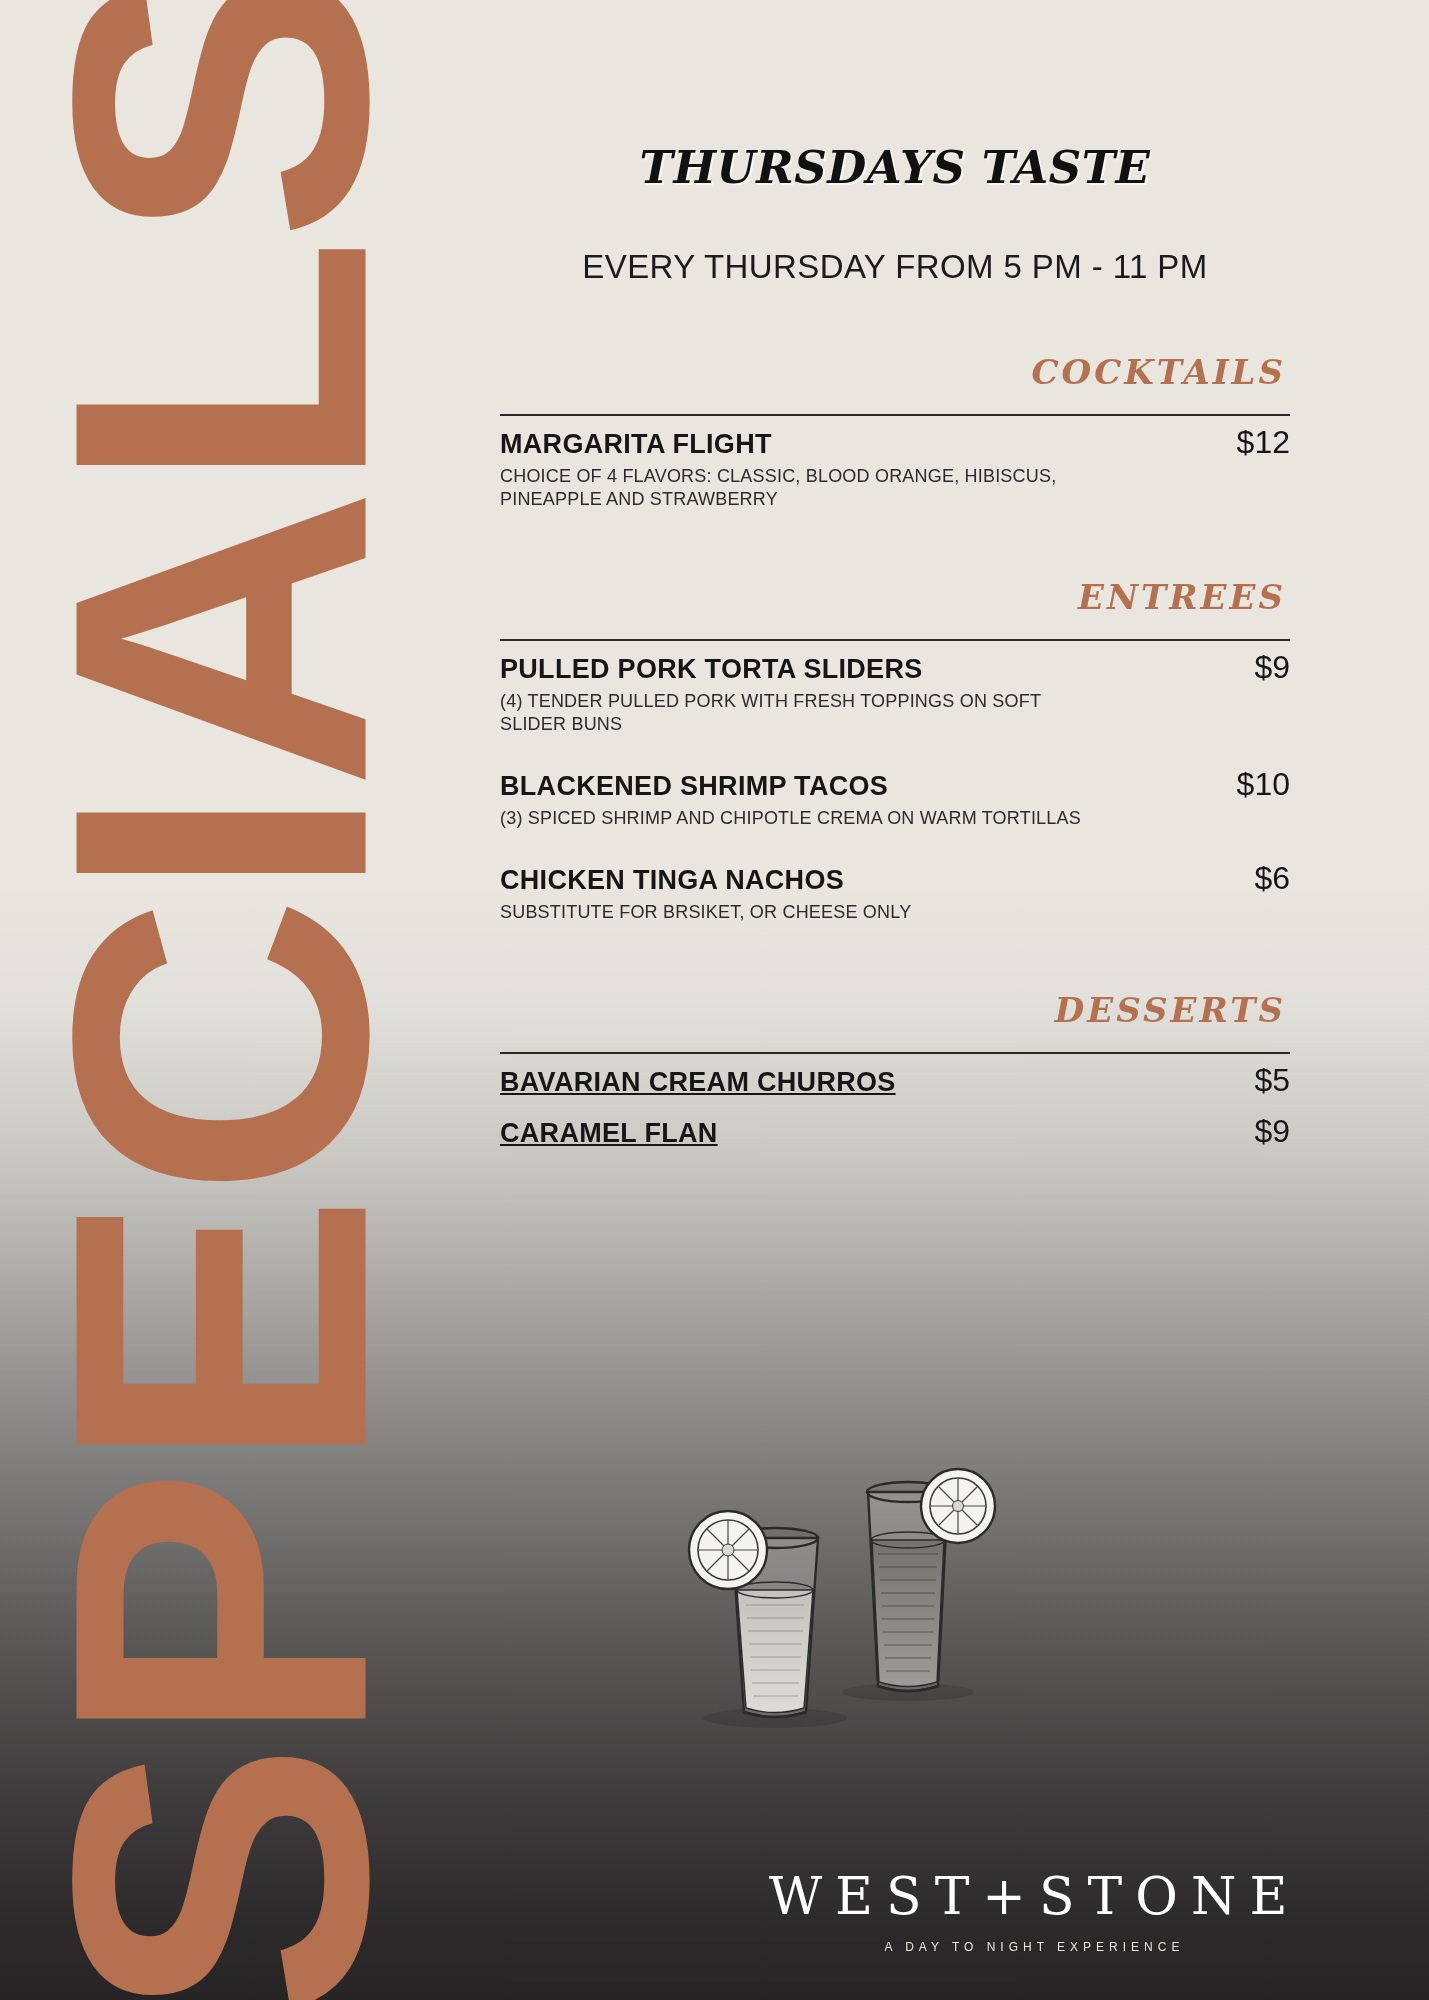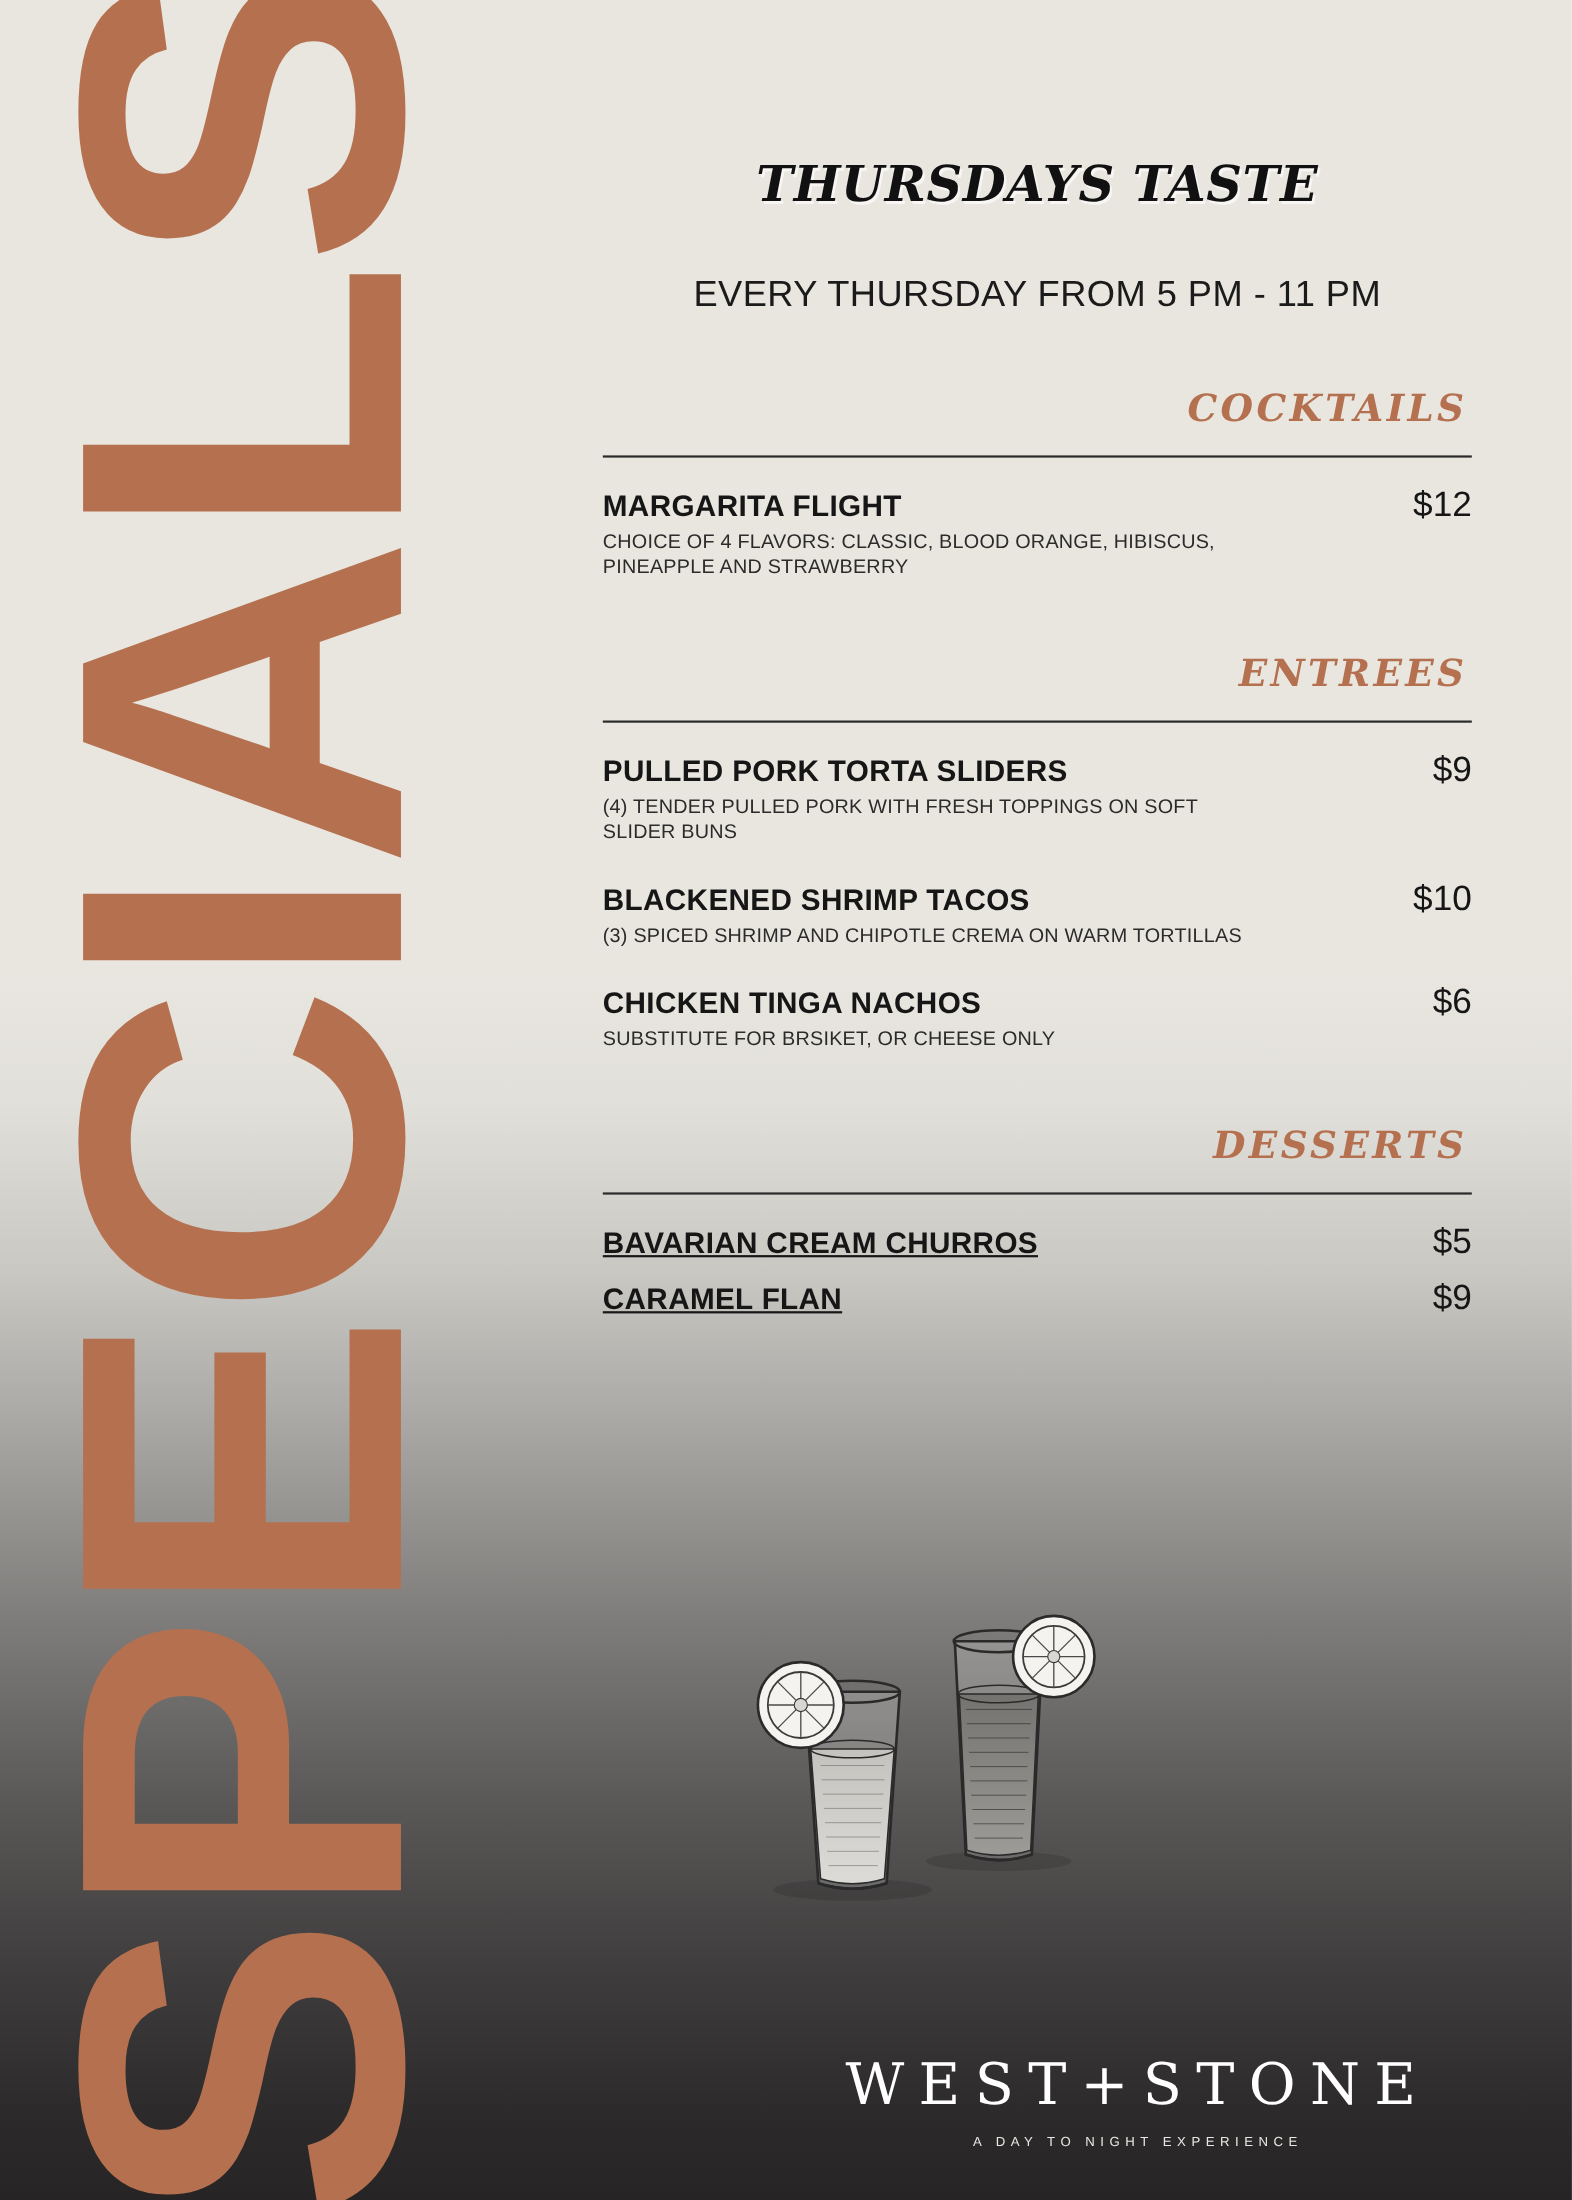--- a/index.html
+++ b/index.html
@@ -54,21 +54,21 @@
     font-size: 420px;
     line-height: 0.95;
     letter-spacing: -6px;
     color: #b5714f;
     white-space: nowrap;
   }
 
   
   .content {
     position: absolute;
-    left: 548px;
+    left: 500px;
     top: 0;
     width: 790px;
     height: 2000px;
   }
 
   .headline {
     margin-top: 140px;
     text-align: center;
     font-family: "DejaVu Serif", serif;
     font-style: italic;
@@ -106,21 +106,21 @@
     color: #b5714f;
     padding-right: 4px;
   }
   .rule {
     margin-top: 22px;
     border-top: 2px solid #2a2a2a;
     width: 100%;
   }
 
   .items {
-    margin-top: 24px;
+    margin-top: 8px;
   }
   .item {
     margin-bottom: 30px;
   }
   .item:last-child { margin-bottom: 0; }
 
   .item-head {
     display: flex;
     align-items: baseline;
     justify-content: space-between;

